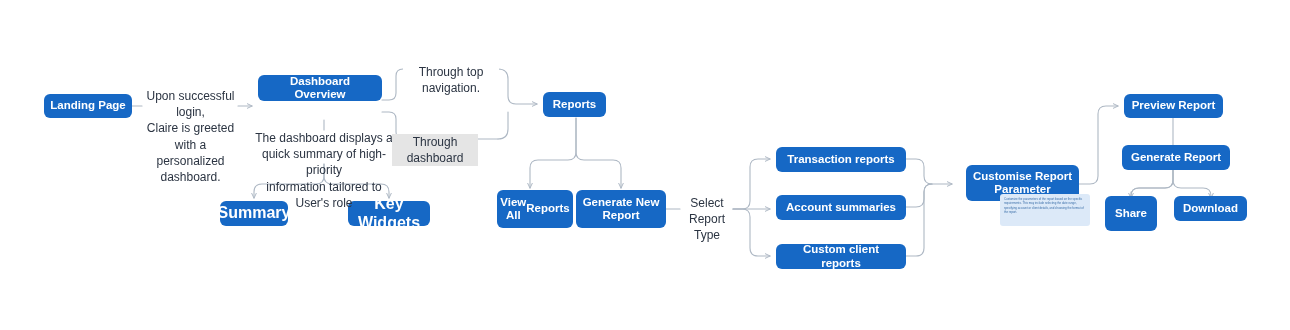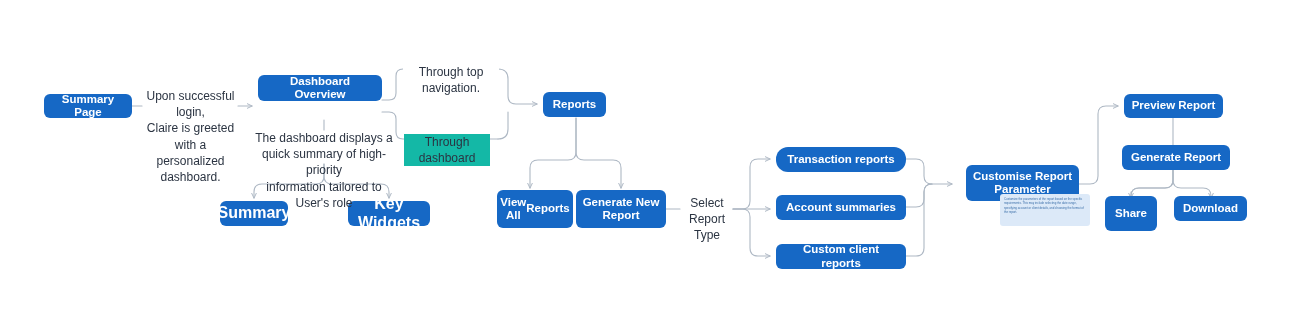--- a/index.html
+++ b/index.html
@@ -57,41 +57,41 @@
       <path d="M1079,184 L1090,184 Q1098,184 1098,176 L1098,114 Q1098,106 1106,106 L1118,106" marker-end="url(#ah)"></path>
 
       <path d="M1173,118 L1173,150" marker-end="url(#ah)"></path>
 
       <path d="M1173,170 L1173,180 Q1173,188 1165,188 L1139,188 Q1131,188 1131,196 L1131,192"></path>
       <path d="M1173,170 L1173,180 Q1173,188 1165,188 L1139,188 Q1131,188 1131,196 L1131,198" marker-end="url(#ah)"></path>
       <path d="M1173,170 L1173,180 Q1173,188 1181,188 L1203,188 Q1211,188 1211,196 L1211,198" marker-end="url(#ah)"></path>
     </g>
   </svg>
 
-  <div class="node small" style="left:44px;top:94px;width:88px;height:24px;">Summary Page</div>
+  <div class="node small" style="left:44px;top:94px;width:88px;height:24px;">Landing Page</div>
 
   <div class="node small" style="left:258px;top:75px;width:124px;height:26px;">Dashboard Overview</div>
 
   <div class="node med" style="left:220px;top:201px;width:68px;height:25px;">Summary</div>
 
   <div class="node med" style="left:348px;top:201px;width:82px;height:25px;">Key Widgets</div>
 
   <div class="node small" style="left:543px;top:92px;width:63px;height:25px;">Reports</div>
 
   <div class="node small" style="left:497px;top:190px;width:76px;height:38px;flex-direction:row;">
     <span>View All</span>
     <span>Reports</span>
   </div>
 
   <div class="node small" style="left:576px;top:190px;width:90px;height:38px;flex-direction:column;align-items:center;">
     <span>Generate New</span>
     <span>Report</span>
   </div>
 
-  <div class="node small" style="left:776px;top:147px;width:130px;height:25px;border-radius:12px;">Transaction reports</div>
+  <div class="node small" style="left:776px;top:147px;width:130px;height:25px;">Transaction reports</div>
 
   <div class="node small" style="left:776px;top:195px;width:130px;height:25px;">Account summaries</div>
 
   <div class="node small" style="left:776px;top:244px;width:130px;height:25px;">Custom client reports</div>
 
   <div class="node small" style="left:966px;top:165px;width:113px;height:36px;flex-direction:column;">
     <span>Customise Report</span>
     <span>Parameter</span>
   </div>
 
@@ -112,20 +112,20 @@
   </div>
 
   <div class="edge-label" style="left:248px;top:130px;width:152px;">
     <div>The dashboard displays a</div>
     <div>quick summary of high-priority</div>
     <div>information tailored to User's role</div>
   </div>
 
   <div class="edge-label" style="left:403px;top:64px;width:96px;background:#ffffff;">Through top navigation.</div>
 
-  <div class="edge-label" style="left:404px;top:134px;width:86px;background:#14b8a6;">Through dashboard</div>
+  <div class="edge-label" style="left:392px;top:134px;width:86px;background:#e5e5e5;">Through dashboard</div>
 
   <div class="edge-label" style="left:681px;top:195px;width:52px;">
     <div>Select</div>
     <div>Report Type</div>
   </div>
 
 </div>
 
 </body></html>

